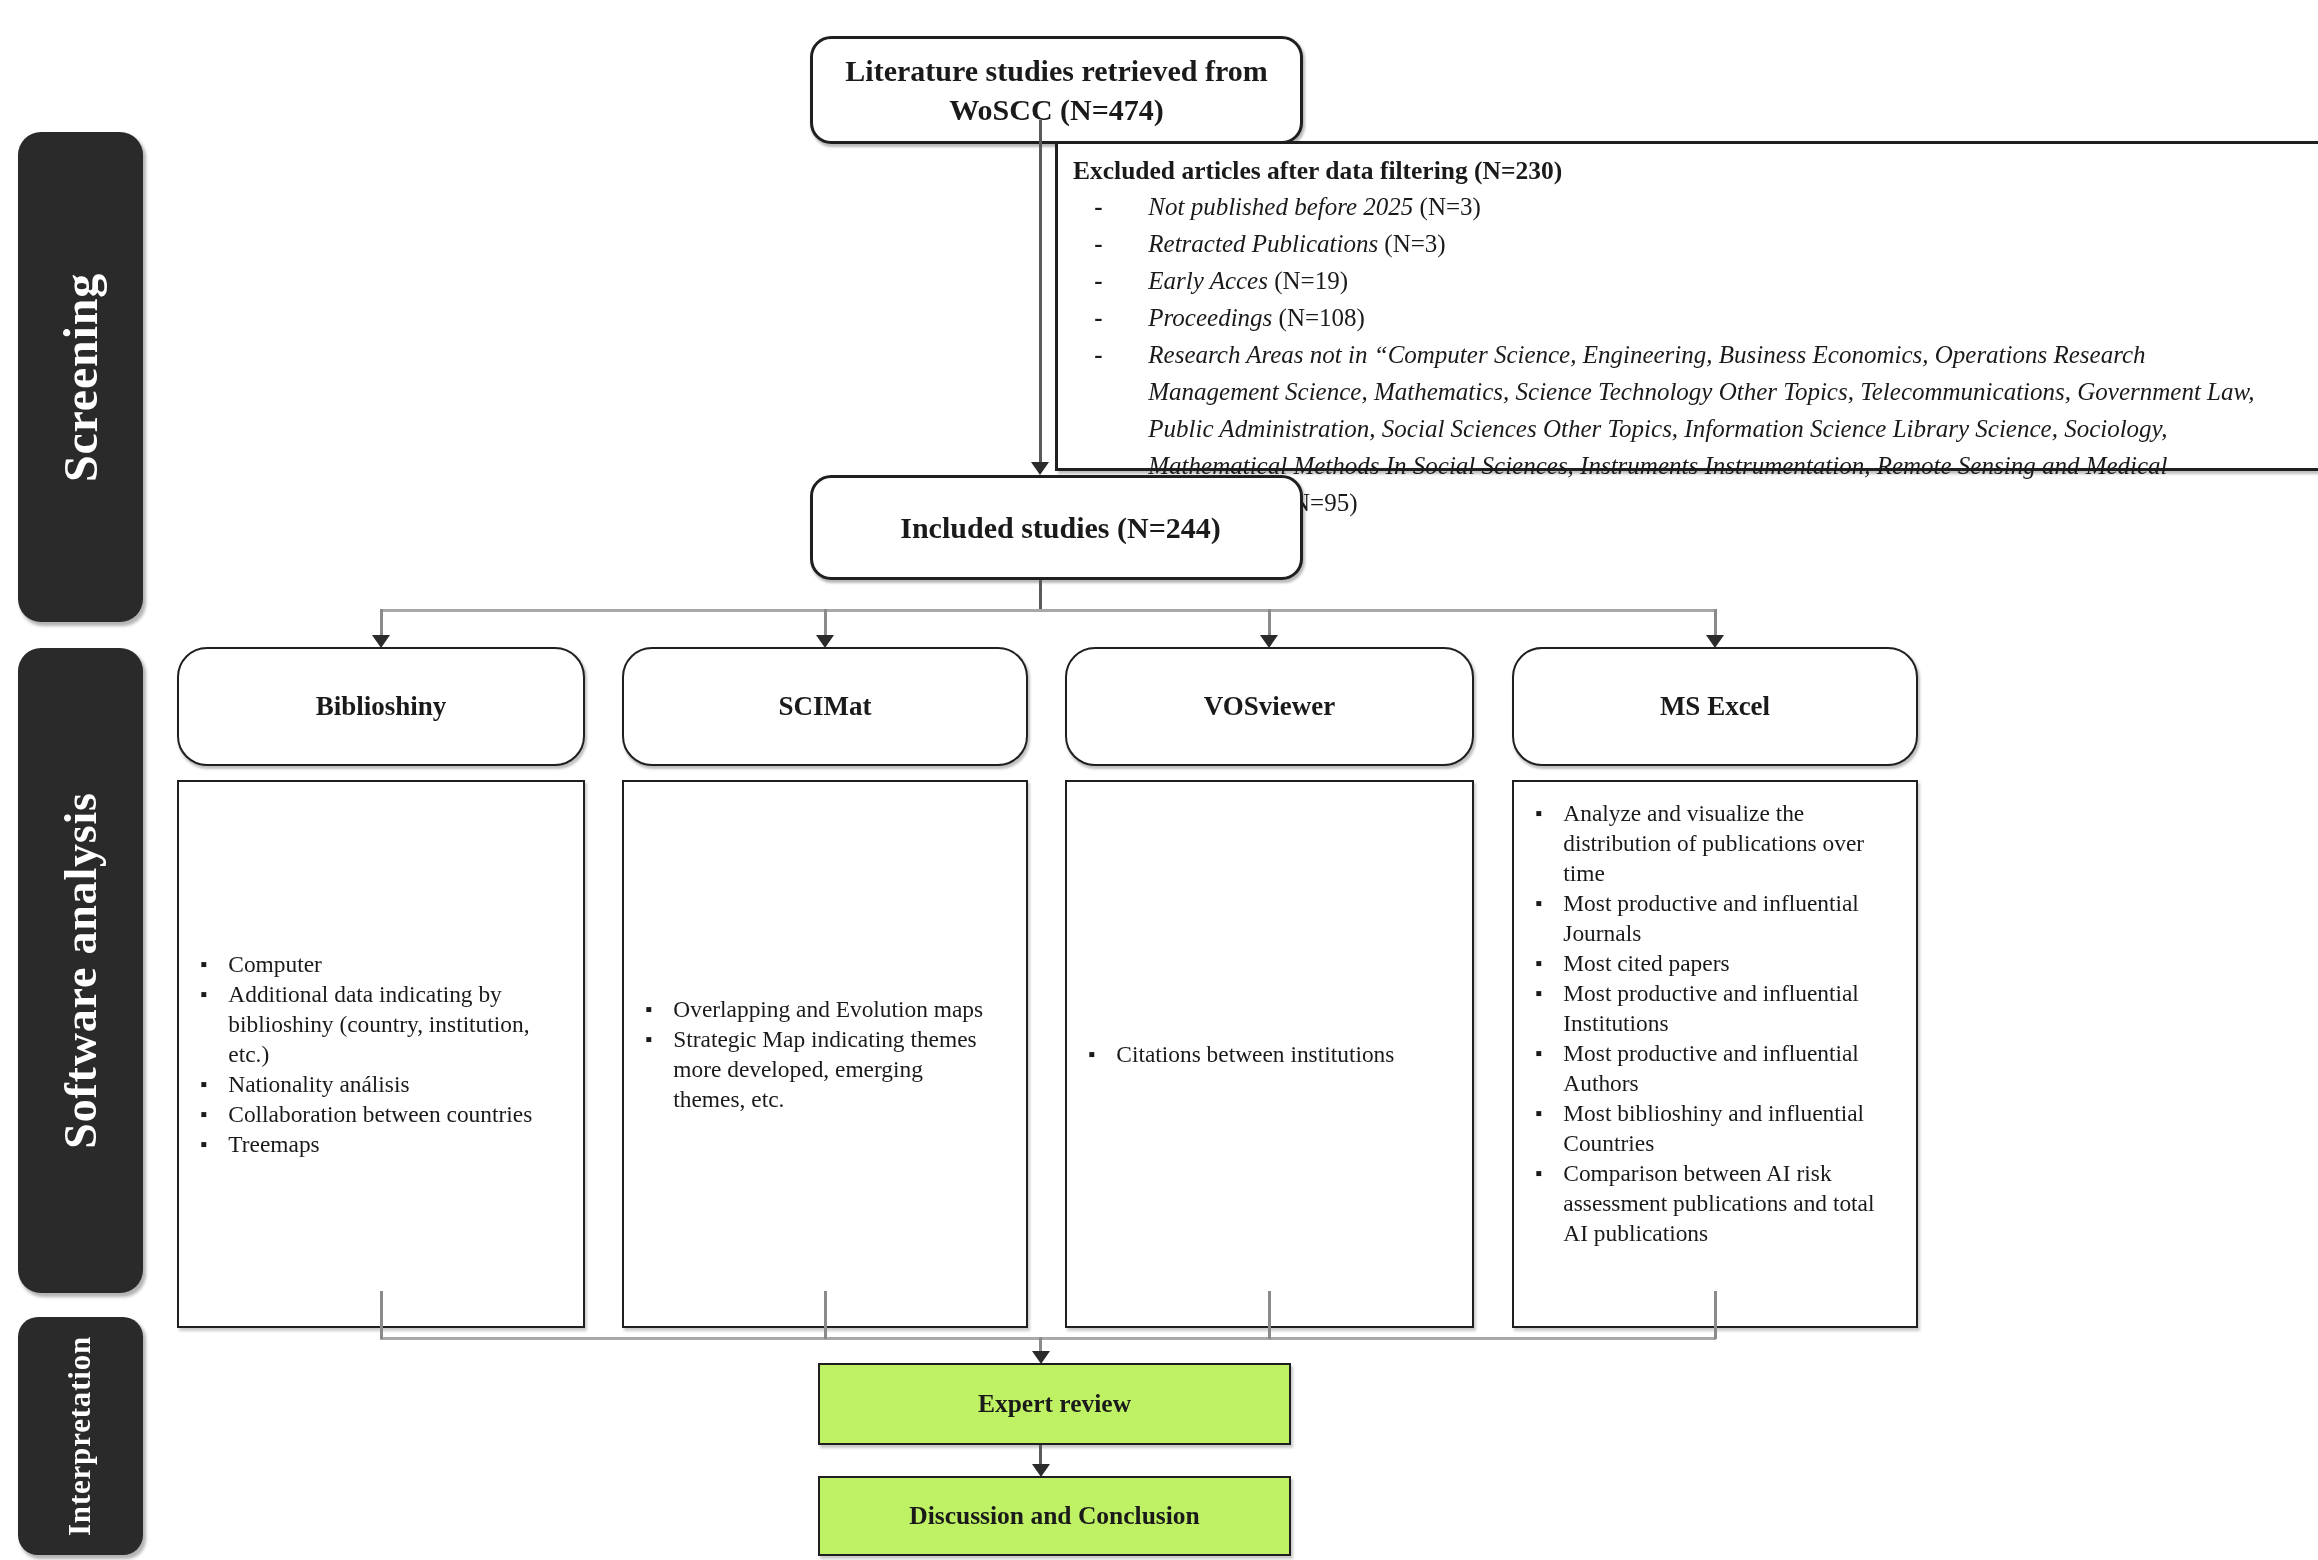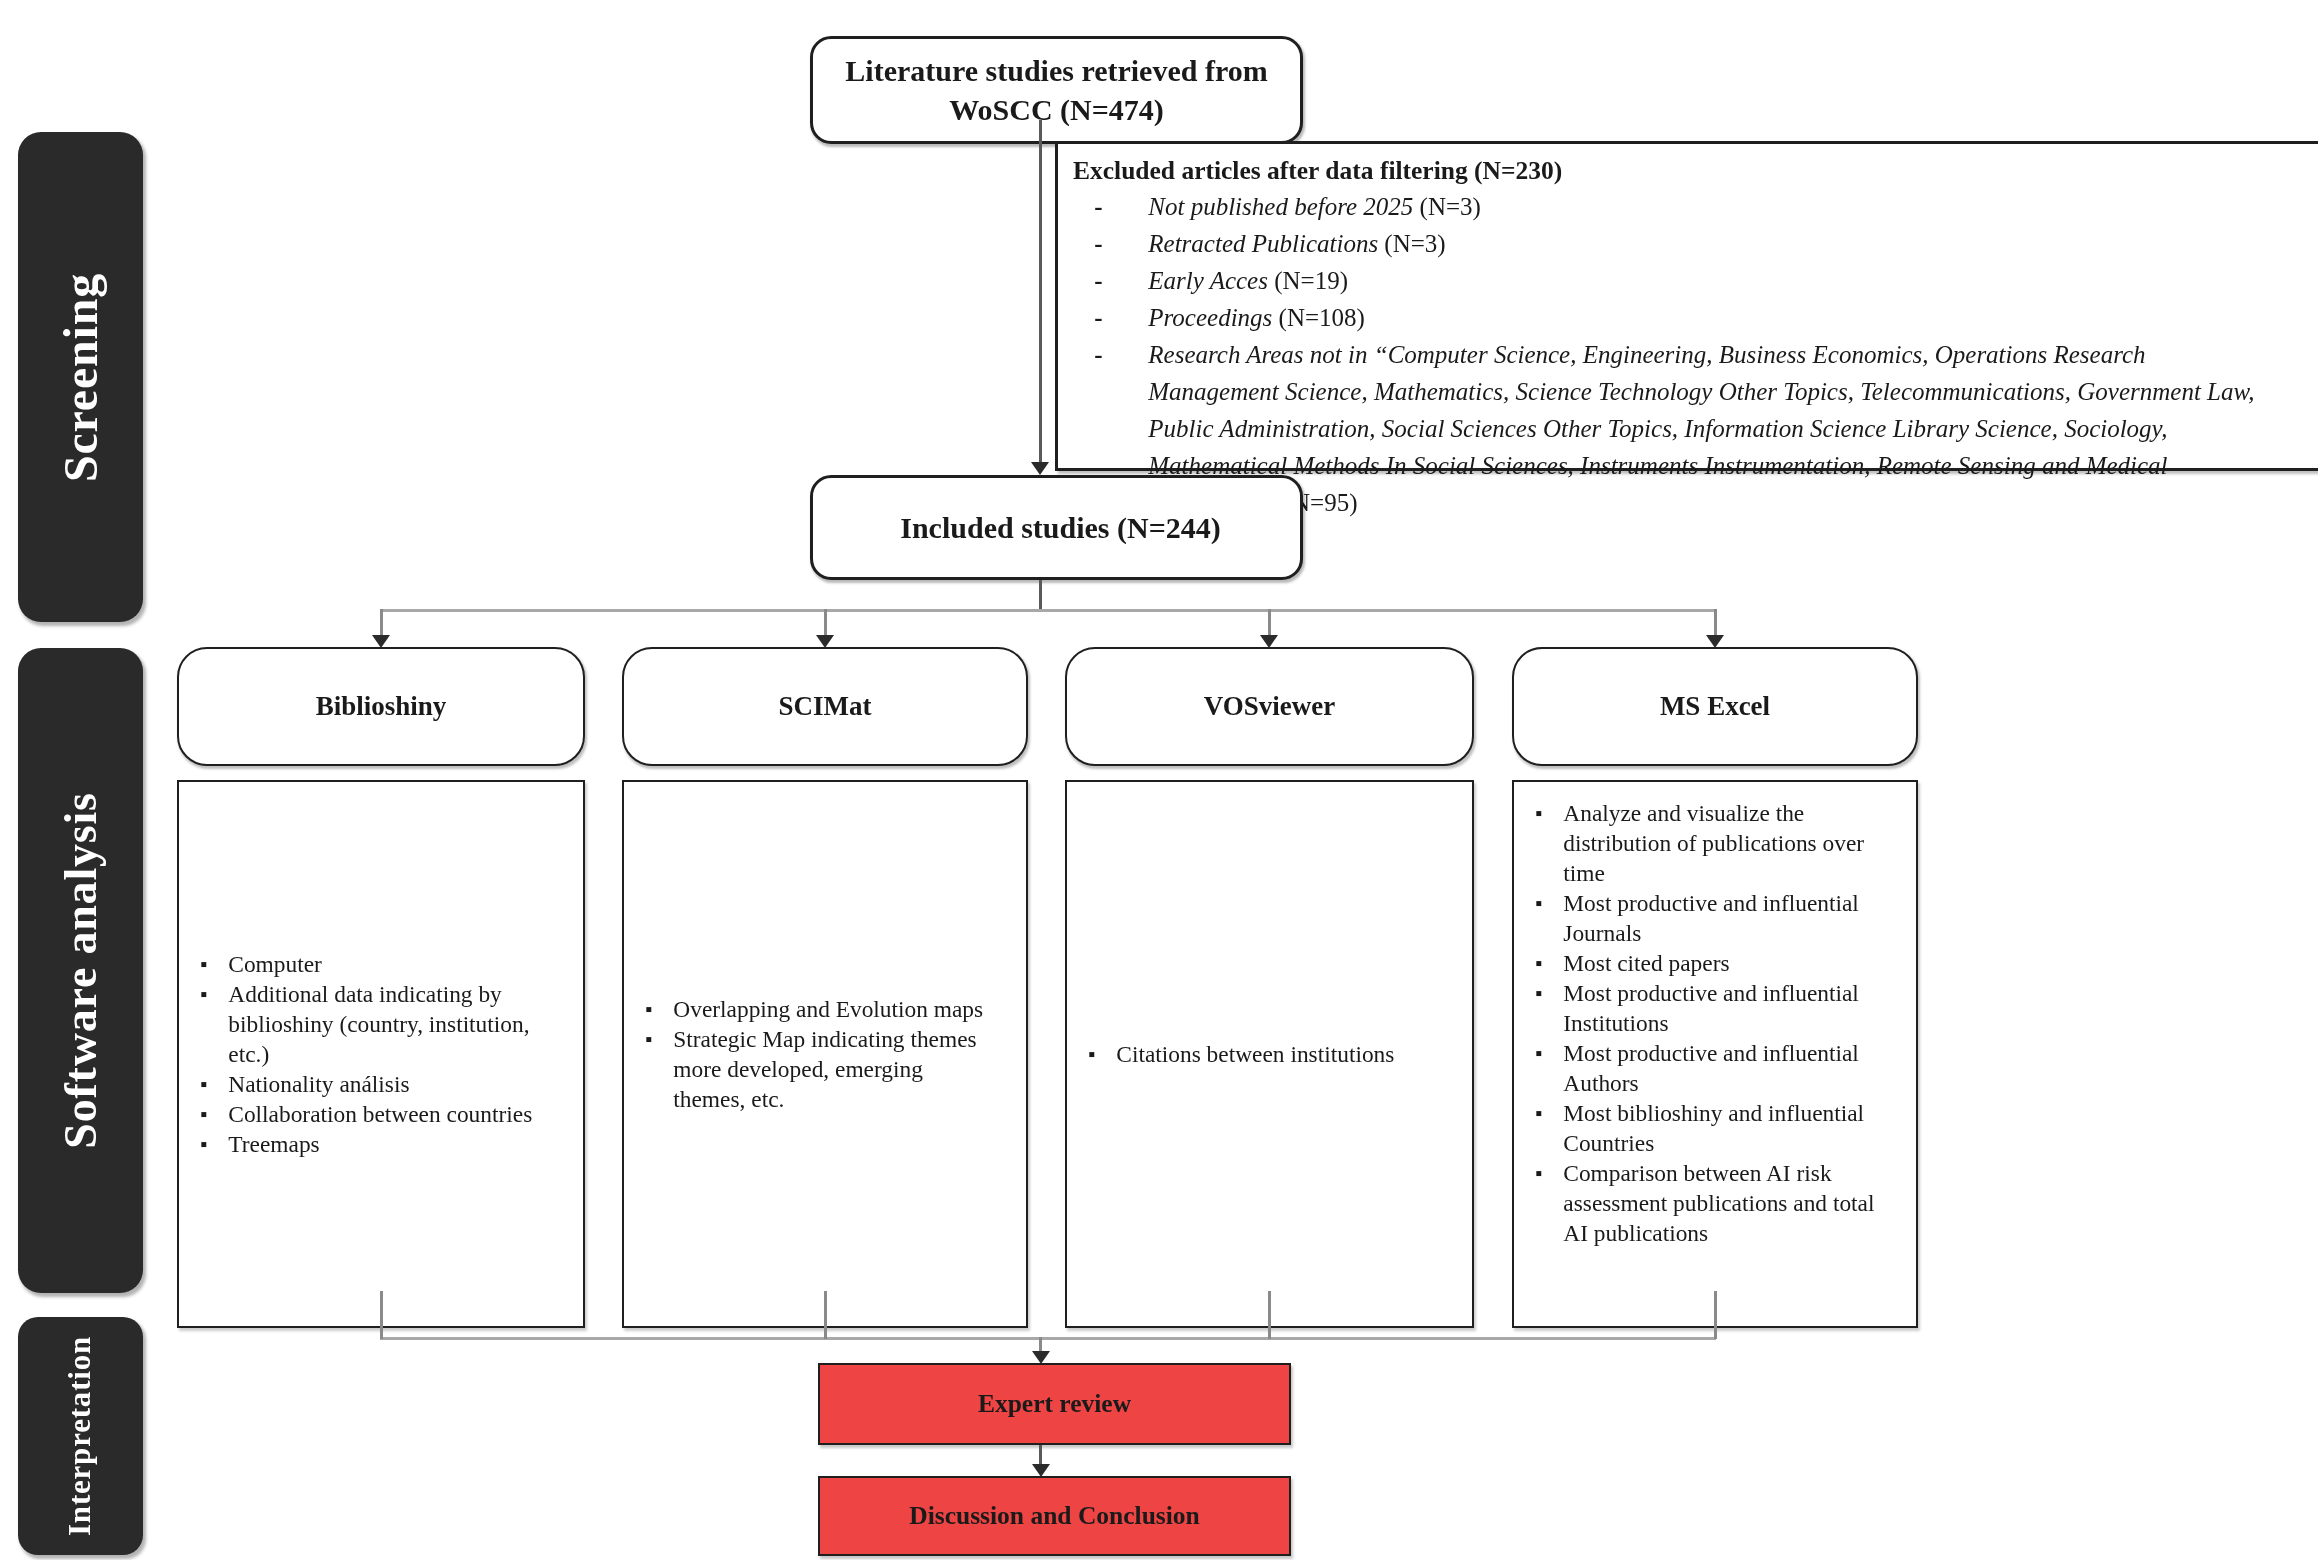--- a/index.html
+++ b/index.html
@@ -9,21 +9,21 @@
 
   
   .stage{background:#2b2a2a;color:#ffffff;border-radius:23px;display:flex;align-items:center;
          justify-content:center;box-shadow:2.5px 3.3px 3.3px rgba(0,0,0,.3);}
   .stage span{transform:rotate(-90deg);white-space:nowrap;font-weight:bold;letter-spacing:0.8px;}
 
   
   .rbox{background:#fff;border:3.3px solid #1f1f1f;border-radius:21.3px;display:flex;align-items:center;
         justify-content:center;text-align:center;font-weight:bold;box-shadow:1.6px 2.5px 2.5px rgba(0,0,0,.28);padding-left:8px;}
   
-  .sbox{background:#ef4444;border:2.5px solid #1f1f1f;display:flex;align-items:center;justify-content:center;
+  .sbox{background:#bef264;border:2.5px solid #1f1f1f;display:flex;align-items:center;justify-content:center;
         text-align:center;font-weight:bold;box-shadow:1.6px 2.5px 2.5px rgba(0,0,0,.22);}
 
   .vline{background:#5a5a5a;width:2.5px;}
   .hline{background:#a8a8a8;height:2.5px;}
   .stem{background:#8a8a8a;width:2.5px;}
   .arrow-down{width:0;height:0;border-left:9px solid transparent;border-right:9px solid transparent;
               border-top:13px solid #2b2b2b;}
 
   
   .excluded{background:#fff;border:3.3px solid #1f1f1f;box-shadow:2.5px 2.5px 2.5px rgba(0,0,0,.25);

